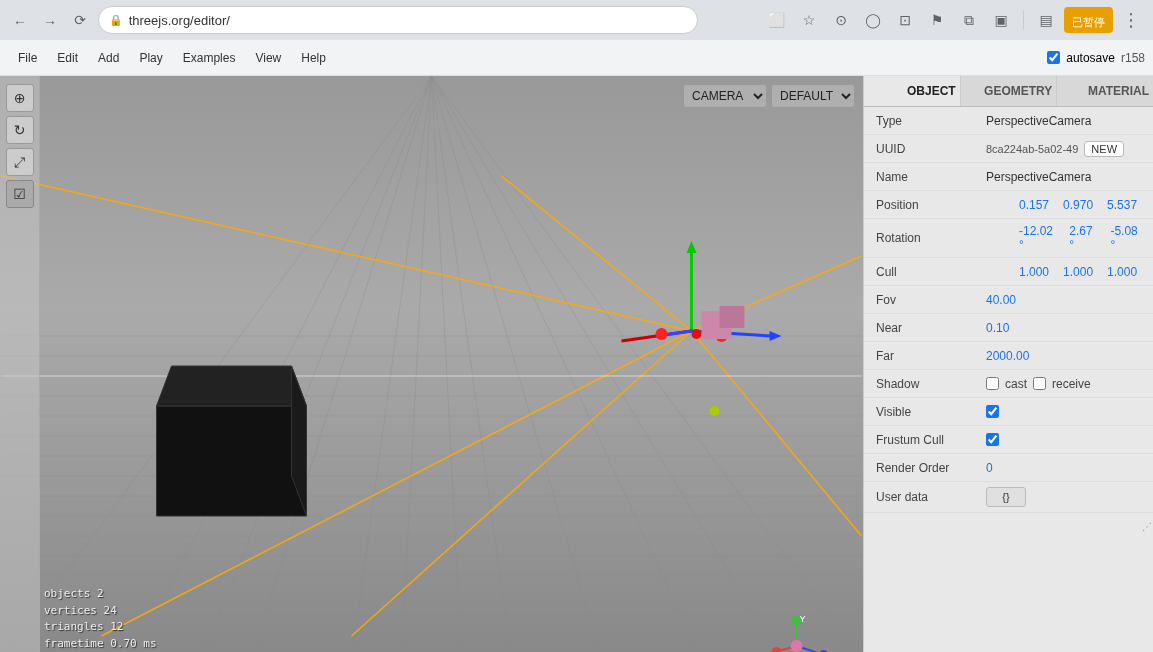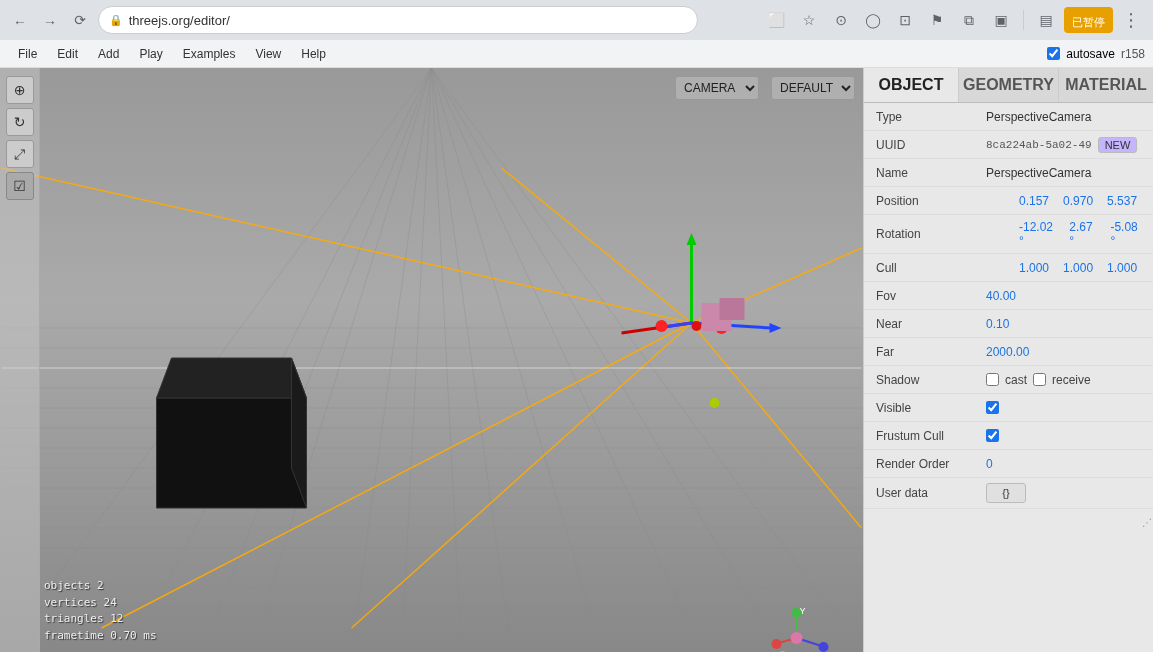--- a/index.html
+++ b/index.html
@@ -10,73 +10,73 @@
     .browser-nav { display: flex; align-items: center; padding: 6px 8px; gap: 6px; background: #dee1e6; height: 40px; }
     .nav-btn { width: 24px; height: 24px; border: none; background: none; cursor: pointer; display: flex; align-items: center; justify-content: center; color: #5f6368; font-size: 14px; border-radius: 50%; }
     .address-bar { flex: 1; max-width: 600px; height: 28px; border-radius: 14px; background: #fff; border: 1px solid #ccc; display: flex; align-items: center; padding: 0 10px; font-size: 13px; color: #333; gap: 6px; }
     .address-bar .lock-icon { color: #5f6368; font-size: 11px; }
     .nav-icons { display: flex; align-items: center; gap: 4px; margin-left: auto; }
     .nav-icon-btn { width: 28px; height: 28px; border: none; background: none; cursor: pointer; display: flex; align-items: center; justify-content: center; color: #5f6368; font-size: 14px; border-radius: 4px; }
     .profile-btn { background: #e8a000; border-radius: 4px; color: white; font-size: 11px; padding: 8px 8px; border: none; cursor: pointer; height: 26px; }
     .menu-btn { font-size: 18px; color: #5f6368; }
 
     
-    .menu-bar { display: flex; align-items: center; background: #f1f3f4; border-bottom: 1px solid #ddd; padding: 0 8px; height: 28px; }
+    .menu-bar { display: flex; align-items: center; background: #f1f3f4; border-bottom: 1px solid #ddd; padding: 0 8px; height: 36px; }
     .menu-item { padding: 4px 10px; cursor: pointer; font-size: 12px; color: #333; border-radius: 3px; }
     .autosave-area { margin-left: auto; display: flex; align-items: center; gap: 6px; font-size: 12px; }
     .autosave-checkbox { width: 13px; height: 13px; accent-color: #1a73e8; }
     .version-badge { color: #555; font-size: 12px; }
 
     
     .main-layout { display: flex; width: 100%; height: calc(652px - 40px - 28px); }
 
     
     .viewport { flex: 1; position: relative; background: #888; overflow: hidden; }
     .viewport-canvas { width: 100%; height: 100%; background: linear-gradient(180deg, #999 0%, #aaa 40%, #888 100%); position: relative; overflow: hidden; }
 
     
     .toolbar-left { position: absolute; left: 0; top: 0; width: 40px; height: 100%; background: rgba(200,200,200,0.5); display: flex; flex-direction: column; align-items: center; padding-top: 8px; gap: 4px; border-right: 1px solid #aaa; }
     .tool-btn { width: 28px; height: 28px; border: 1px solid #999; background: #ccc; cursor: pointer; display: flex; align-items: center; justify-content: center; border-radius: 3px; color: #333; font-size: 14px; }
     .tool-btn.active { background: #aaa; border-color: #888; }
 
     
-    .viewport-controls { position: absolute; top: 8px; right: 8px; display: flex; gap: 12px; z-index: 10; }
+    .viewport-controls { position: absolute; top: 8px; right: 8px; display: flex; gap: 4px; z-index: 10; }
     .vp-select { height: 24px; background: rgba(180,180,180,0.8); border: 1px solid #999; border-radius: 3px; font-size: 12px; padding: 0 4px; cursor: pointer; color: #222; }
 
     
     .stats-overlay { position: absolute; bottom: 8px; left: 44px; color: #eee; font-size: 11px; font-family: monospace; line-height: 1.5; text-shadow: 1px 1px 1px #333; }
 
     
     .scene-3d { position: absolute; top: 0; left: 0; width: 100%; height: 100%; }
 
     
     .right-panel { width: 290px; background: #e8e8e8; border-left: 1px solid #ccc; display: flex; flex-direction: column; overflow: hidden; }
 
     
     .panel-tabs { display: flex; background: #d8d8d8; border-bottom: 1px solid #bbb; }
-    .panel-tab { flex: 1; padding: 8px 4px; text-align: center; font-size: 16px; font-weight: bold; cursor: pointer; color: #555; border-right: 1px solid #ccc; }
+    .panel-tab { flex: 1; padding: 8px 4px; text-align: right; font-size: 12px; font-weight: bold; cursor: pointer; color: #555; border-right: 1px solid #ccc; }
     .panel-tab:last-child { border-right: none; }
     .panel-tab.active { background: #e8e8e8; color: #222; }
 
     
     .panel-content { flex: 1; overflow-y: auto; padding: 0; }
     .panel-content::-webkit-scrollbar { width: 8px; }
     .panel-content::-webkit-scrollbar-track { background: #e0e0e0; }
     .panel-content::-webkit-scrollbar-thumb { background: #bbb; border-radius: 4px; }
 
     
     .prop-row { display: flex; align-items: center; padding: 5px 12px; border-bottom: 1px solid #ddd; min-height: 28px; }
     .prop-label { width: 110px; color: #444; font-size: 12px; flex-shrink: 0; }
     .prop-value { color: #1a73e8; font-size: 12px; cursor: pointer; }
     .prop-value-dark { color: #333; font-size: 12px; }
     .prop-values { display: flex; gap: 14px; margin-left: 33px; }
 
     .uuid-area { display: flex; align-items: center; gap: 6px; }
-    .uuid-text { font-size: 11px; color: #555; font-family: Liberation Mono, monospace; }
-    .new-btn { background: #c4b5fd; border: 1px solid #bbb; border-radius: 3px; padding: 1px 6px; font-size: 11px; cursor: pointer; color: #333; }
+    .uuid-text { font-size: 11px; color: #555; font-family: Liberation Sans, sans-serif; }
+    .new-btn { background: #ffffff; border: 1px solid #bbb; border-radius: 3px; padding: 1px 6px; font-size: 11px; cursor: pointer; color: #333; }
 
     .checkbox-row { display: flex; align-items: center; gap: 6px; }
     .prop-checkbox { width: 13px; height: 13px; accent-color: #1a73e8; cursor: pointer; }
     .checkbox-label { font-size: 12px; color: #444; }
 
     .user-data-btn { background: #e0e0e0; border: 1px solid #bbb; border-radius: 3px; padding: 3px 8px; font-size: 11px; cursor: pointer; color: #333; width: 40px; text-align: center; }
 
     
     .resize-handle { position: absolute; bottom: 0; right: 0; width: 12px; height: 12px; cursor: se-resize; color: #999; font-size: 10px; line-height: 12px; text-align: center; }
   </style>

